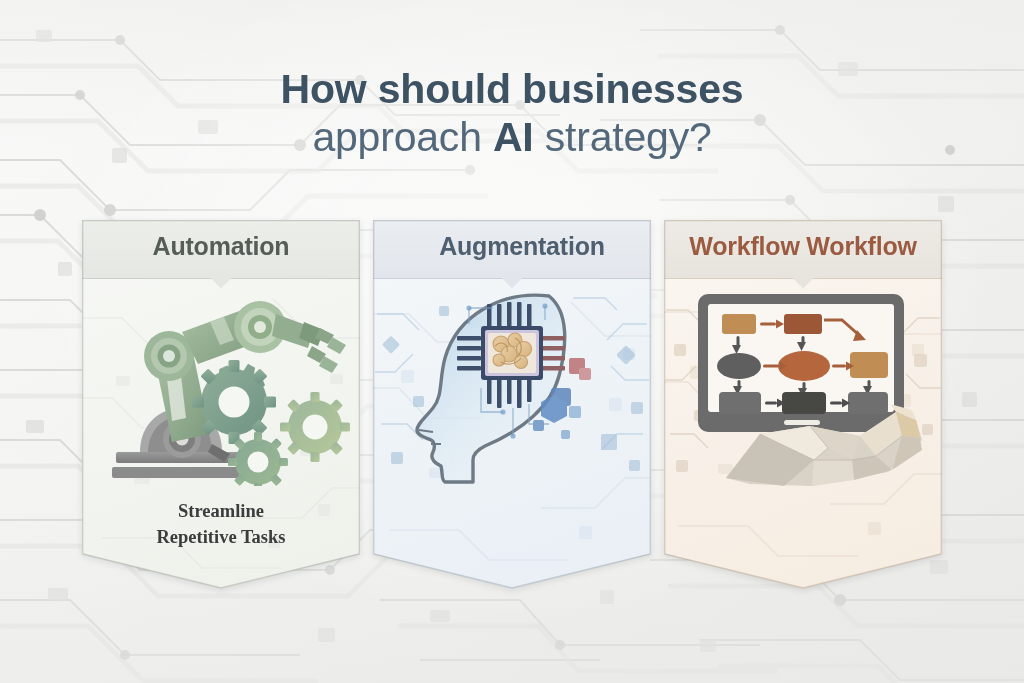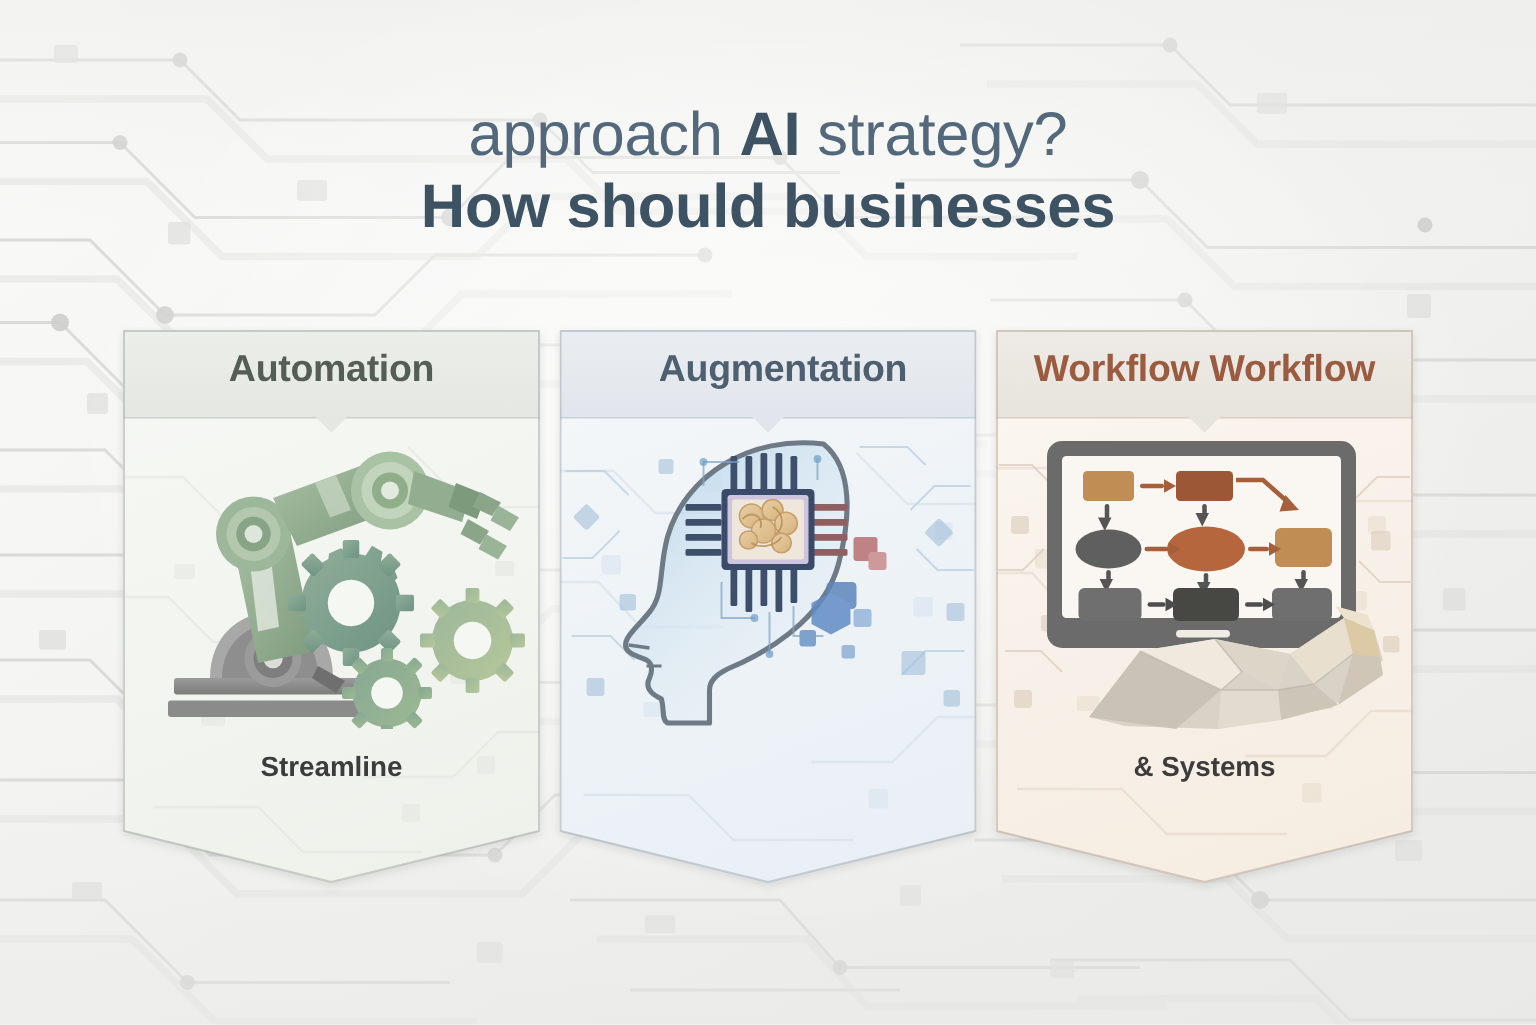--- a/index.html
+++ b/index.html
@@ -135,21 +135,21 @@
     position: absolute;
     left: 8px; right: 8px;
     top: 278px;
     text-align: center;
     font-size: 18.5px;
     font-weight: bold;
     color: #3c3c3c;
     line-height: 1.45;
     z-index: 3;
   }
-  .card-caption span { display: block; }
+  .card-caption span { display: block; font-family: Liberation Serif, serif; }
 
   
   .card-1 .card-body-bg { background: linear-gradient(160deg, #f7f8f5 0%, #f3f5f0 45%, #eef1ea 100%); }
   .card-1 .card-head-bg { background: linear-gradient(180deg, #eceeea 0%, #e4e7e2 100%); }
   .card-1 .card-notch   { background: #e4e7e2; }
   .card-1 .card-headrule{ background: rgba(150,158,148,0.42); }
   .card-1 .card-head-text { color: #555d57; }
 
   .card-2 .card-body-bg { background: linear-gradient(160deg, #f6f8fa 0%, #eef3f7 45%, #e9eff5 100%); }
   .card-2 .card-head-bg { background: linear-gradient(180deg, #eaedf1 0%, #e2e6ec 100%); }
@@ -255,24 +255,24 @@
       <rect x="430" y="610" width="20" height="12" rx="2"></rect>
       <rect x="600" y="590" width="14" height="14" rx="2"></rect>
       <rect x="112" y="148" width="15" height="15" rx="2"></rect>
     </g>
   </svg>
 
   <div class="bg-vignette"></div>
 
   <div class="title-wrap">
     <span class="title-line">
-      <span class="t-light">approach </span><span class="t-bold">AI</span><span class="t-light"> strategy?</span>
+      <span class="t-bold">How should businesses</span>
     </span>
     <span class="title-line">
-      <span class="t-bold">How should businesses</span>
+      <span class="t-light">approach </span><span class="t-bold">AI</span><span class="t-light"> strategy?</span>
     </span>
   </div>
 
   <div class="cards">
 
     <div class="card card-1">
       <div class="card-shape">
         <div class="card-body-bg"></div>
 
         <svg class="card-art" style="top:58px;height:311px;opacity:0.5" viewBox="0 0 278 311" preserveAspectRatio="none">
@@ -409,20 +409,21 @@
             <rect x="-4" y="21" width="8" height="9" rx="1.5" transform="rotate(45)"></rect>
             <rect x="-30" y="-4" width="9" height="8" rx="1.5" transform="rotate(45)"></rect>
             <rect x="21" y="-4" width="9" height="8" rx="1.5" transform="rotate(45)"></rect>
           </g>
           <circle r="10.5" fill="#f5f7f3"></circle>
         </g>
       </svg>
 
       <div class="card-caption">
         <span>Streamline</span>
+        <span>Repetitive Tasks</span>
       </div>
     </div>
 
     <div class="card card-2">
       <div class="card-shape">
         <div class="card-body-bg"></div>
 
         <svg class="card-art" style="top:58px;height:311px;opacity:0.55" viewBox="0 0 278 311" preserveAspectRatio="none">
           <g stroke="#d3dde8" stroke-width="1.6" fill="none">
             <path d="M-5 36 H36 L64 64 H130"></path>
@@ -683,18 +684,17 @@
           <path d="M150 176 L188 176 L190 196 L148 202 Z" fill="#e2dbcf"></path>
           <path d="M226 120 L248 126 L252 136 L232 128 Z" fill="#ece2cd"></path>
           <g stroke="#bdb5a8" stroke-width="1" fill="none" opacity="0.7">
             <path d="M96 150 L150 176 L188 176 L212 172 L238 152"></path>
             <path d="M146 142 L164 164 L150 176"></path>
           </g>
         </g>
       </svg>
 
       <div class="card-caption">
-        <span>&amp; Systems</span>
       </div>
     </div>
 
   </div>
 </div>
 
 </body></html>

